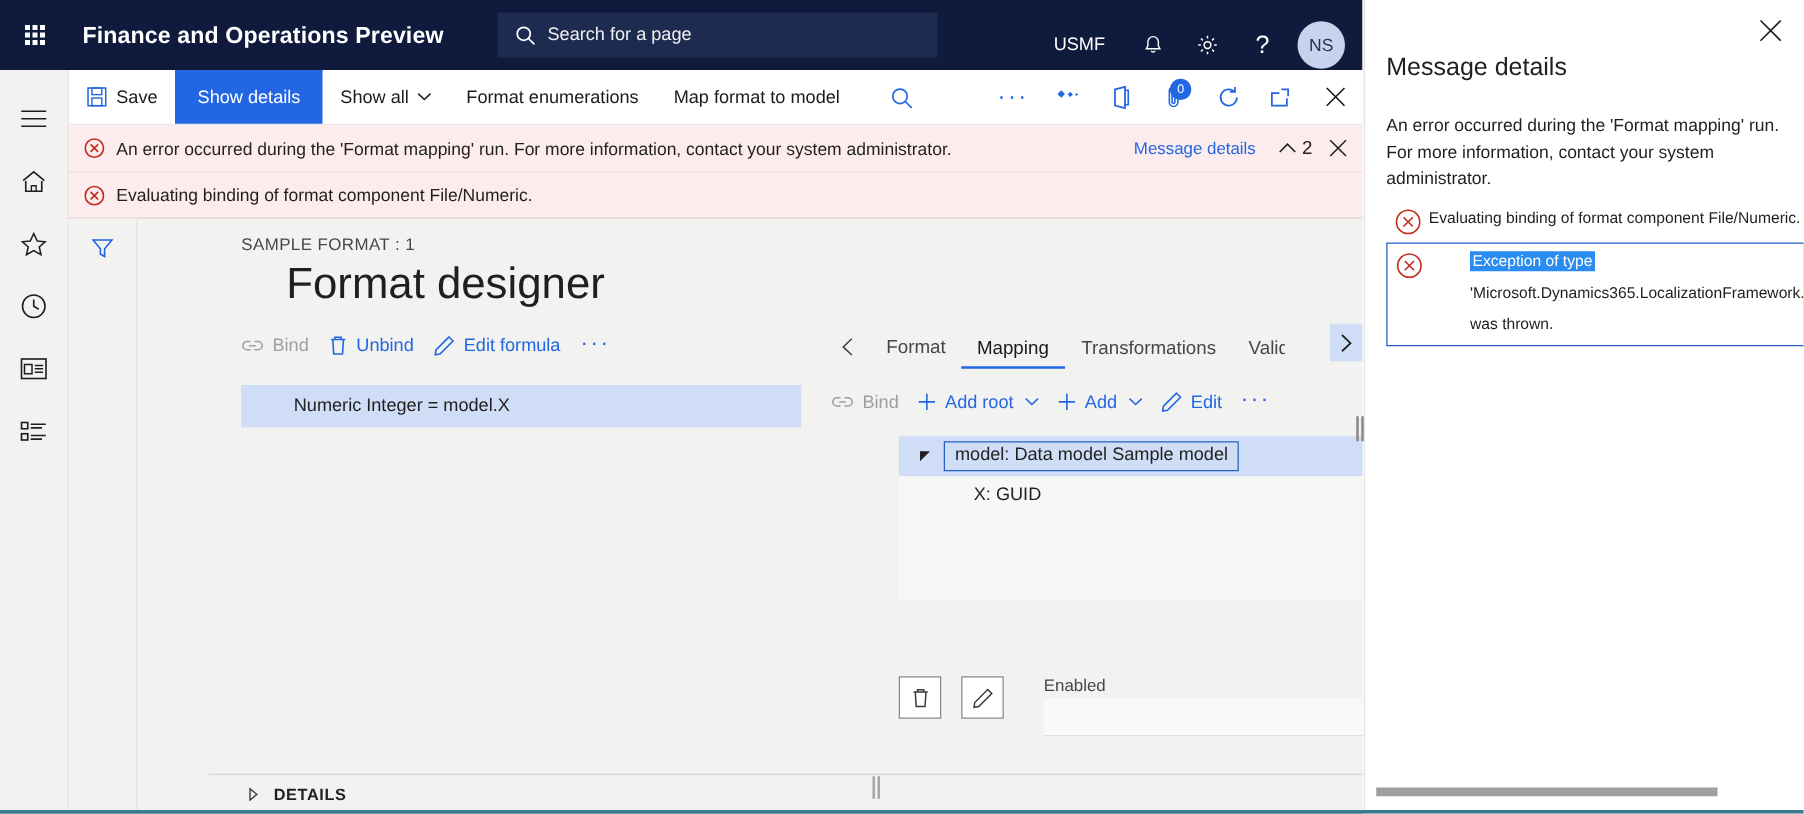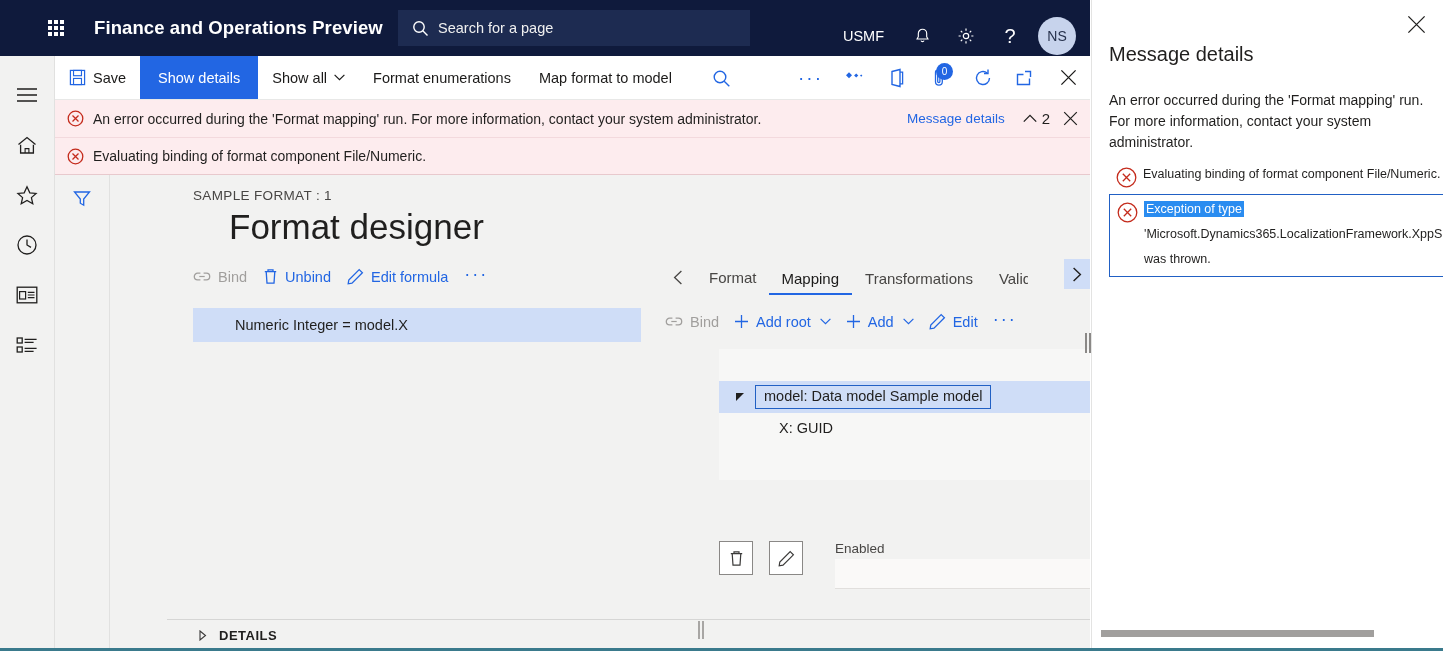--- a/index.html
+++ b/index.html
@@ -16,21 +16,21 @@
     position: absolute; left: 0; top: 0;
     width: 1090px; height: 651px;
     background: #f2f2f1;
     overflow: hidden;
   }
 
   
   .topbar {
     position: absolute; left: 0; top: 0; width: 1090px; height: 56px;
     background: #0f1a3c; color: #ffffff;
-    display: flex; align-items: center; padding-left: 28px;
+    display: flex; align-items: center;
   }
   .waffle {
     width: 56px; height: 56px;
     display: flex; align-items: center; justify-content: center;
     cursor: pointer;
   }
   .waffle-grid {
     display: grid; grid-template-columns: repeat(3, 4px);
     grid-template-rows: repeat(3, 4px); gap: 2px;
   }
@@ -174,21 +174,21 @@
   .rt-toolbar { display: flex; align-items: center; gap: 15px; padding: 14px 0 0 0; }
 
   .tree {
     position: absolute; left: 54px; top: 96px; width: 410px; height: 131px;
     background: #f7f7f6;
   }
   .tree-row {
     display: flex; align-items: center; height: 32px; padding-left: 6px;
     font-size: 14.5px; color: #201f1e; cursor: pointer;
   }
-  .tree-row.selected { background: #cfddf7; margin-top: 32px; }
+  .tree-row.selected { background: #cfddf7; }
   .tw { width: 30px; display: flex; align-items: center; justify-content: center; }
   .tree-label-box {
     border: 1px solid #2160c4; background: #cfddf7; padding: 3px 8px 4px 8px; line-height: 1;
   }
   .tree-child { padding-left: 60px; font-size: 14.5px; color: #201f1e; height: 30px; display: flex; align-items: center; cursor: pointer; }
 
   
   .bottom-group { position: absolute; left: 54px; top: 288px; display: flex; align-items: flex-start; gap: 16px; }
   .sq-btn {
     width: 34px; height: 34px; border: 1px solid #8a8886; background: #ffffff;
@@ -226,21 +226,21 @@
     position: absolute; right: 14px; top: 11px; width: 26px; height: 26px;
     display: flex; align-items: center; justify-content: center; cursor: pointer;
   }
   .sp-title { position: absolute; left: 17px; top: 43px; font-size: 20px; color: #201f1e; }
   .sp-summary {
     position: absolute; left: 17px; top: 90px; width: 320px;
     font-size: 14px; line-height: 21px; color: #201f1e;
   }
   .sp-list { position: absolute; left: 17px; top: 160px; width: 335px; }
   .sp-item { display: flex; align-items: flex-start; padding: 5px 0 6px 0; }
-  .sp-item.framed { border: 1px solid #2160c4; padding: 5px 0 8px 0; }
+  .sp-item.framed { border: 1px solid #2160c4; padding: 5px 0 8px 0; gap: 32px; }
   .sp-ico { flex: none; width: 34px; display: flex; justify-content: center; padding-top: 2px; }
   .sp-text { font-size: 12.5px; color: #201f1e; line-height: 18px; white-space: nowrap; }
   .sp-text .hl { background: #2a8cf0; color: #ffffff; padding: 1px 2px; }
   .sp-text .l2 { display: block; margin-top: 7px; }
   .sp-text .l3 { display: block; margin-top: 7px; }
   .sp-hscroll {
     position: absolute; left: 0; bottom: 7px; width: 352px; height: 22px;
   }
   .sp-hscroll i { display: block; position: absolute; left: 9px; top: 8px; width: 273px; height: 7px; background: #a19f9d; }
 

